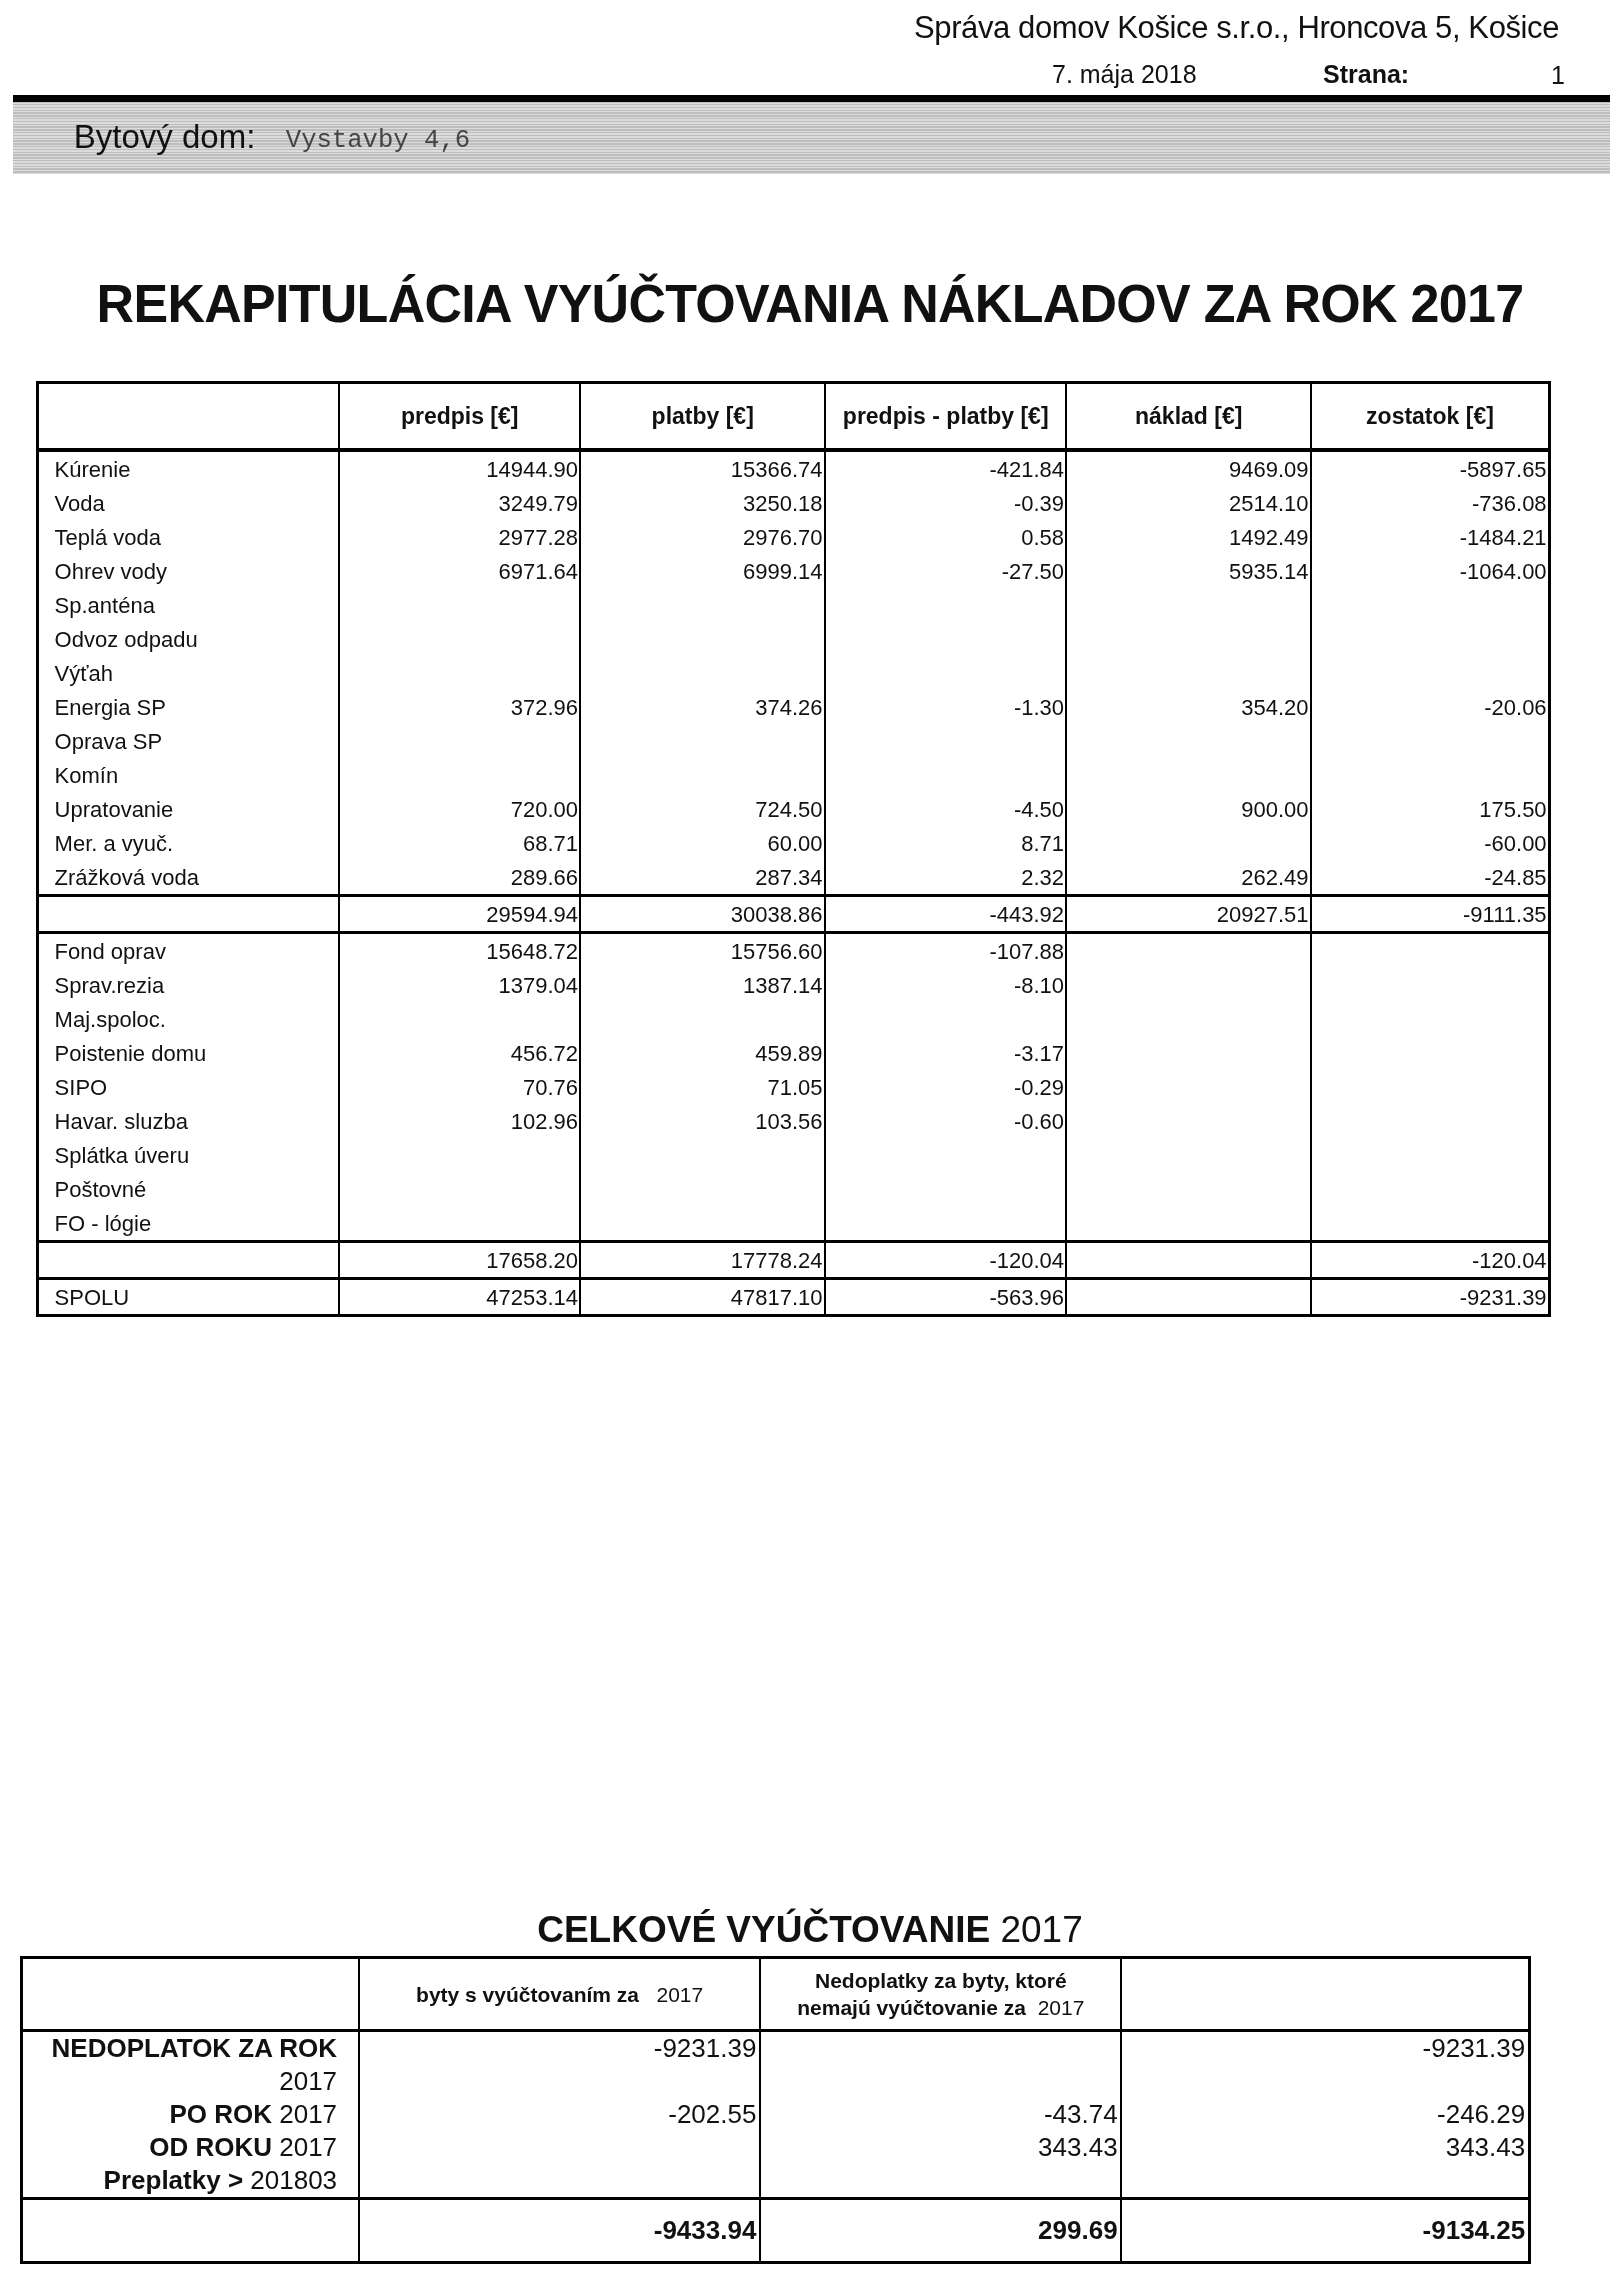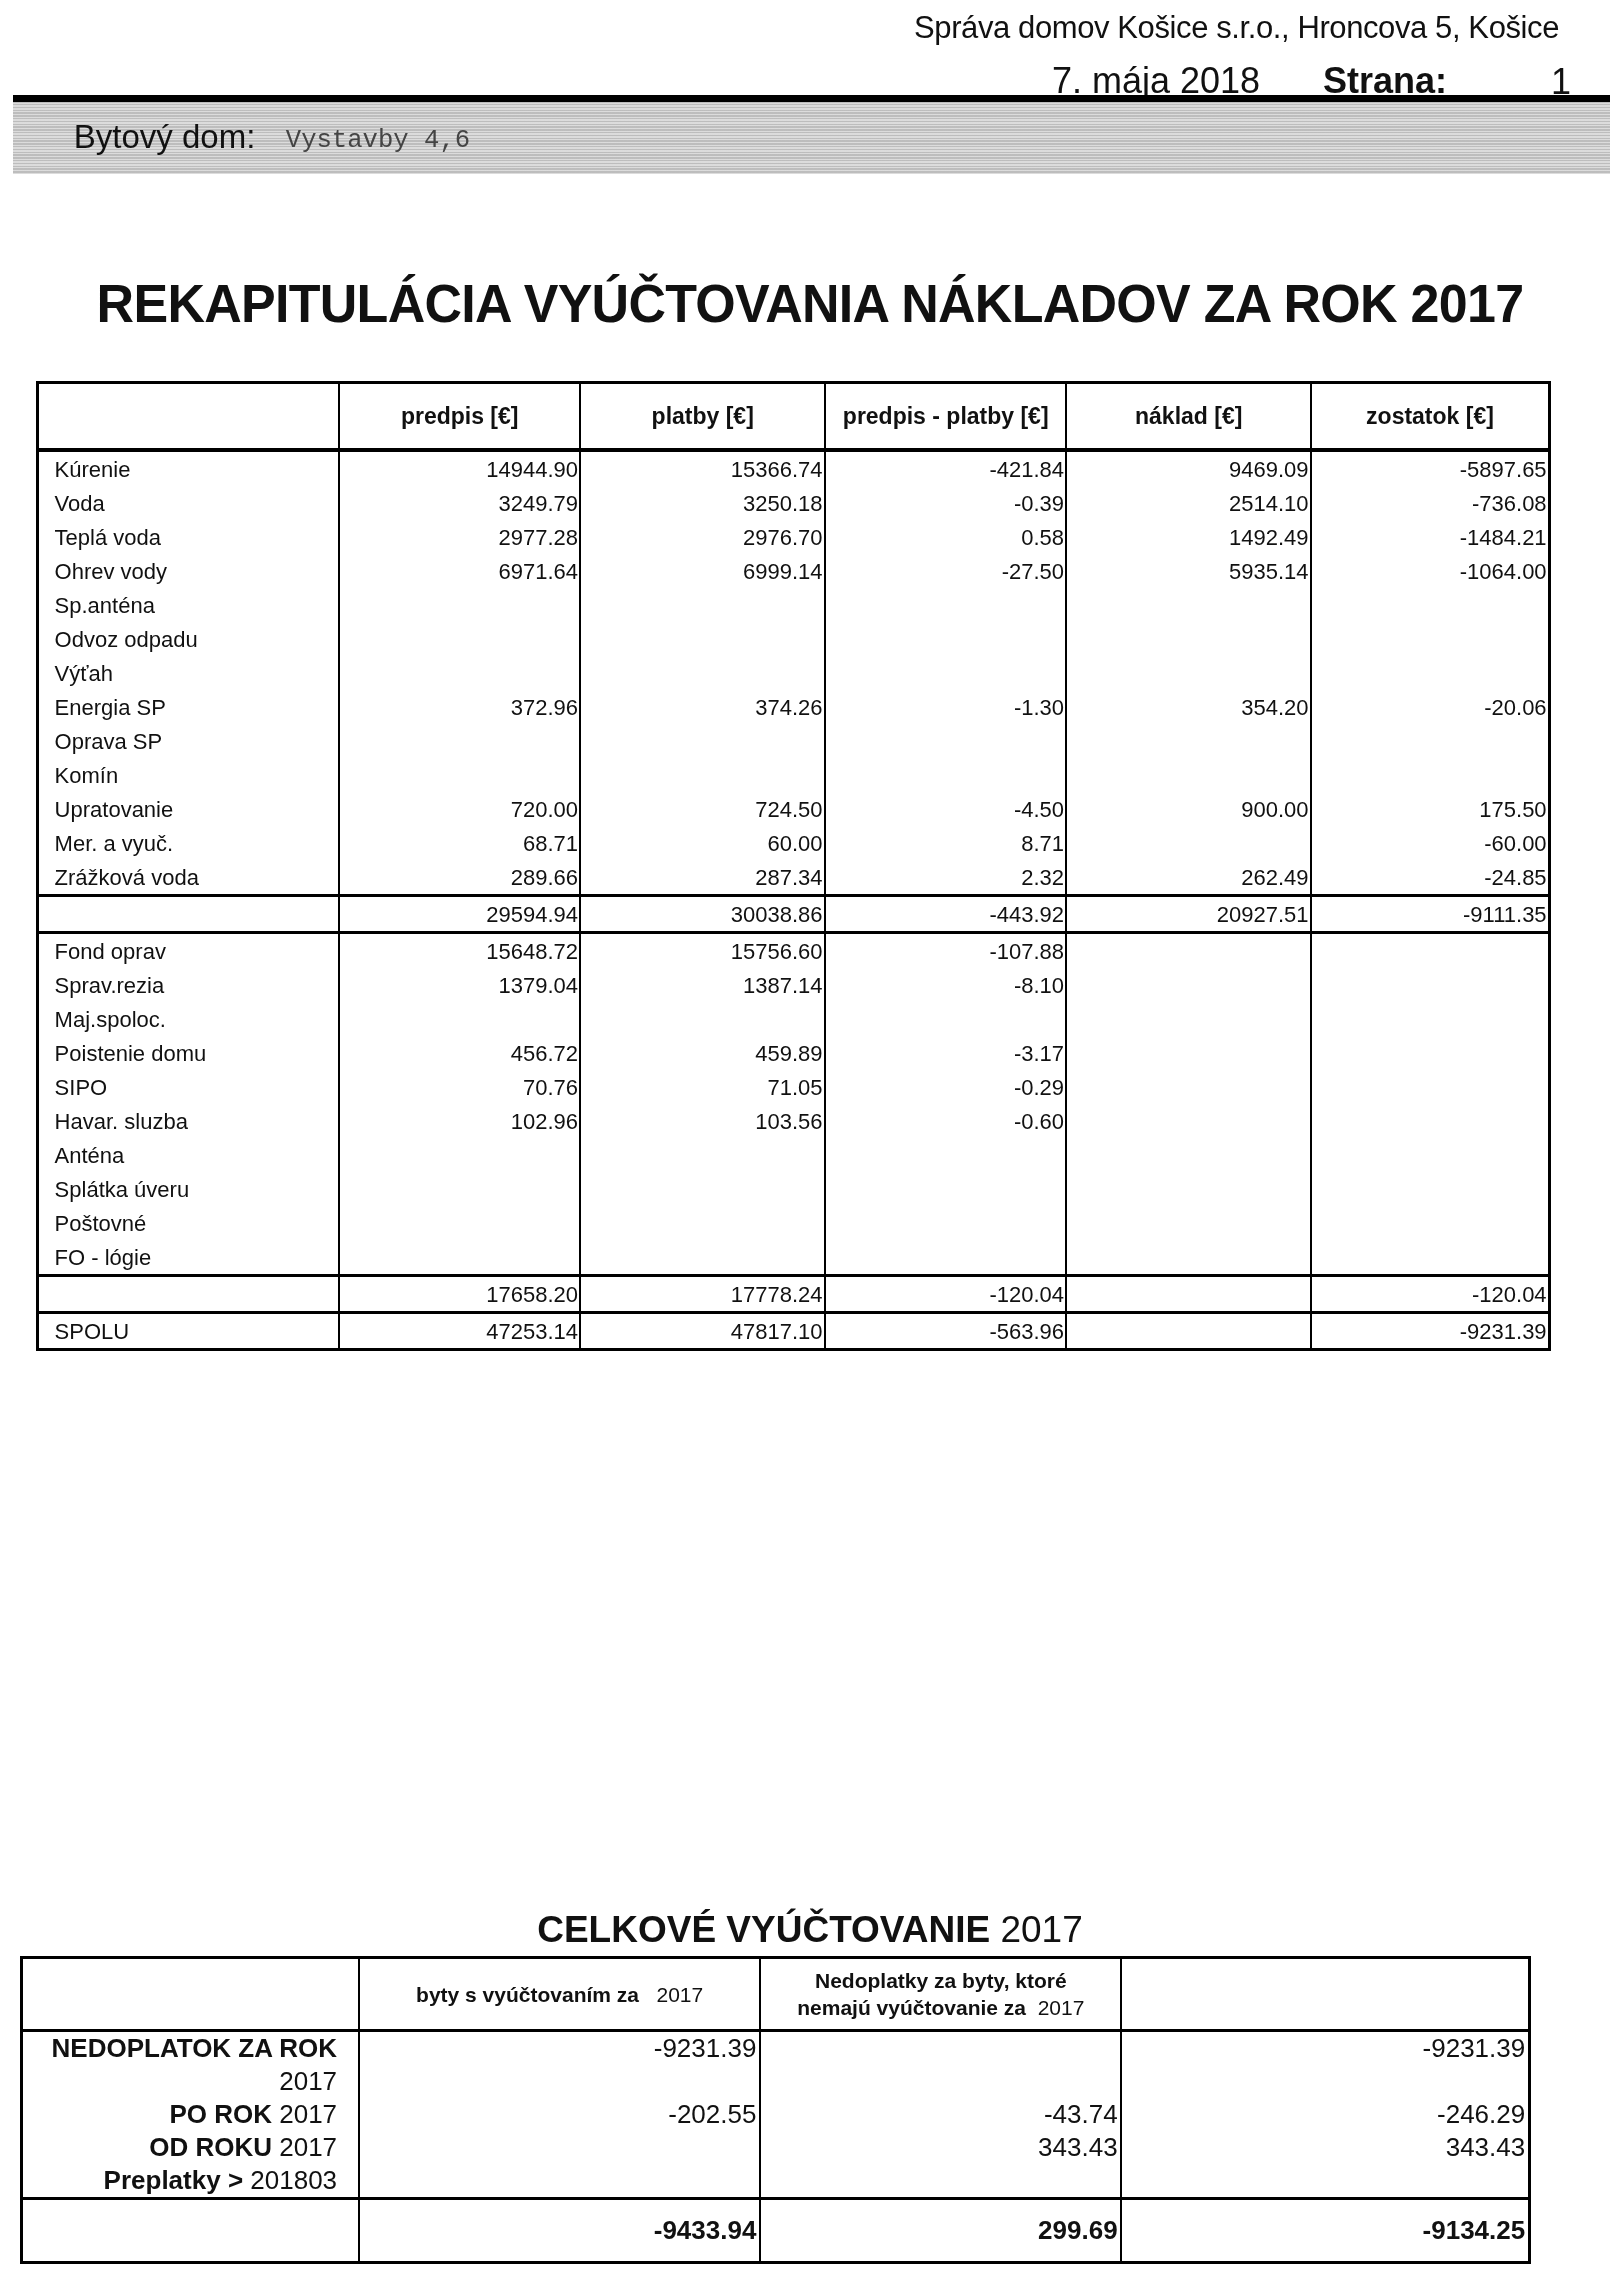--- a/index.html
+++ b/index.html
@@ -6,21 +6,21 @@
   body {
     width: 1620px; height: 2273px; position: relative; overflow: hidden;
     font-family: "Liberation Sans", sans-serif; color: #111;
   }
   .company {
     position: absolute; right: 61px; top: 10px;
     font-size: 31px; letter-spacing: -0.4px;
   }
   .meta-line {
     position: absolute; top: 60px; left: 0; width: 1620px; height: 36px;
-    font-size: 36px;
+    font-size: 25px;
   }
   .meta-date { position: absolute; left: 1052px; top: 0; }
   .meta-strana { position: absolute; left: 1323px; top: 0; font-weight: bold; }
   .meta-page { position: absolute; left: 1551px; top: 1.4px; }
   .banner {
     position: absolute; left: 12.8px; top: 95px; width: 1597px; height: 72px;
     border-top: 7px solid #000;
     background-color: #c9c9c9;
     background-image: repeating-linear-gradient(0deg, rgba(255,255,255,0.35) 0 1.4px, rgba(0,0,0,0.06) 1.4px 2.8px);
   }
@@ -256,28 +256,20 @@
         <td class="num">71.05</td>
         <td class="num">-0.29</td>
         <td class="num"></td>
         <td class="num"></td>
       </tr>
       <tr>
         <td class="lbl">Havar. sluzba</td>
         <td class="num">102.96</td>
         <td class="num">103.56</td>
         <td class="num">-0.60</td>
-        <td class="num"></td>
-        <td class="num"></td>
-      </tr>
-      <tr>
-        <td class="lbl">Anténa</td>
-        <td class="num"></td>
-        <td class="num"></td>
-        <td class="num"></td>
         <td class="num"></td>
         <td class="num"></td>
       </tr>
       <tr>
         <td class="lbl">Splátka úveru</td>
         <td class="num"></td>
         <td class="num"></td>
         <td class="num"></td>
         <td class="num"></td>
         <td class="num"></td>

